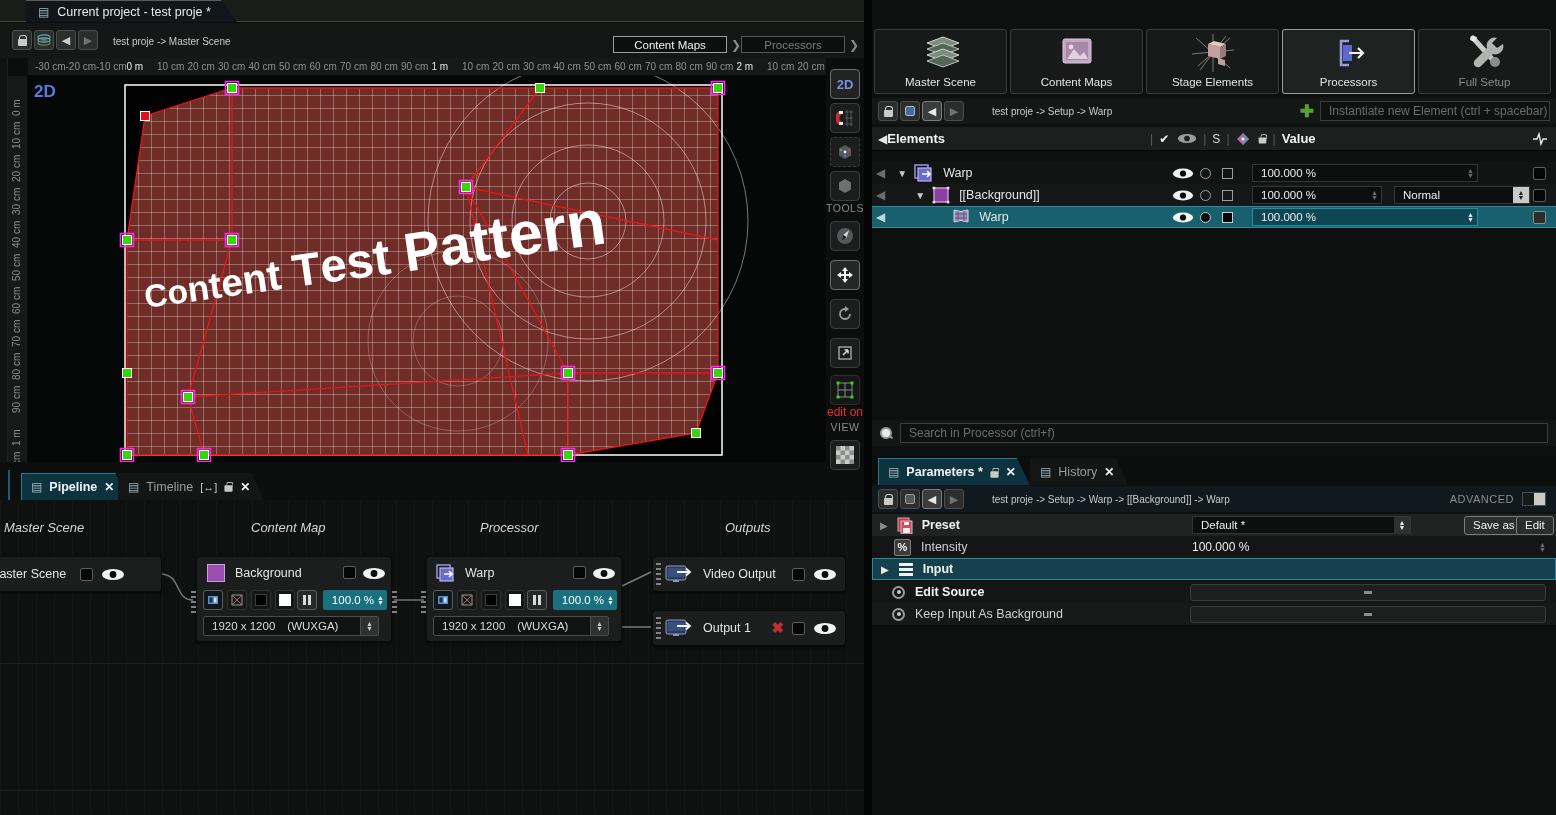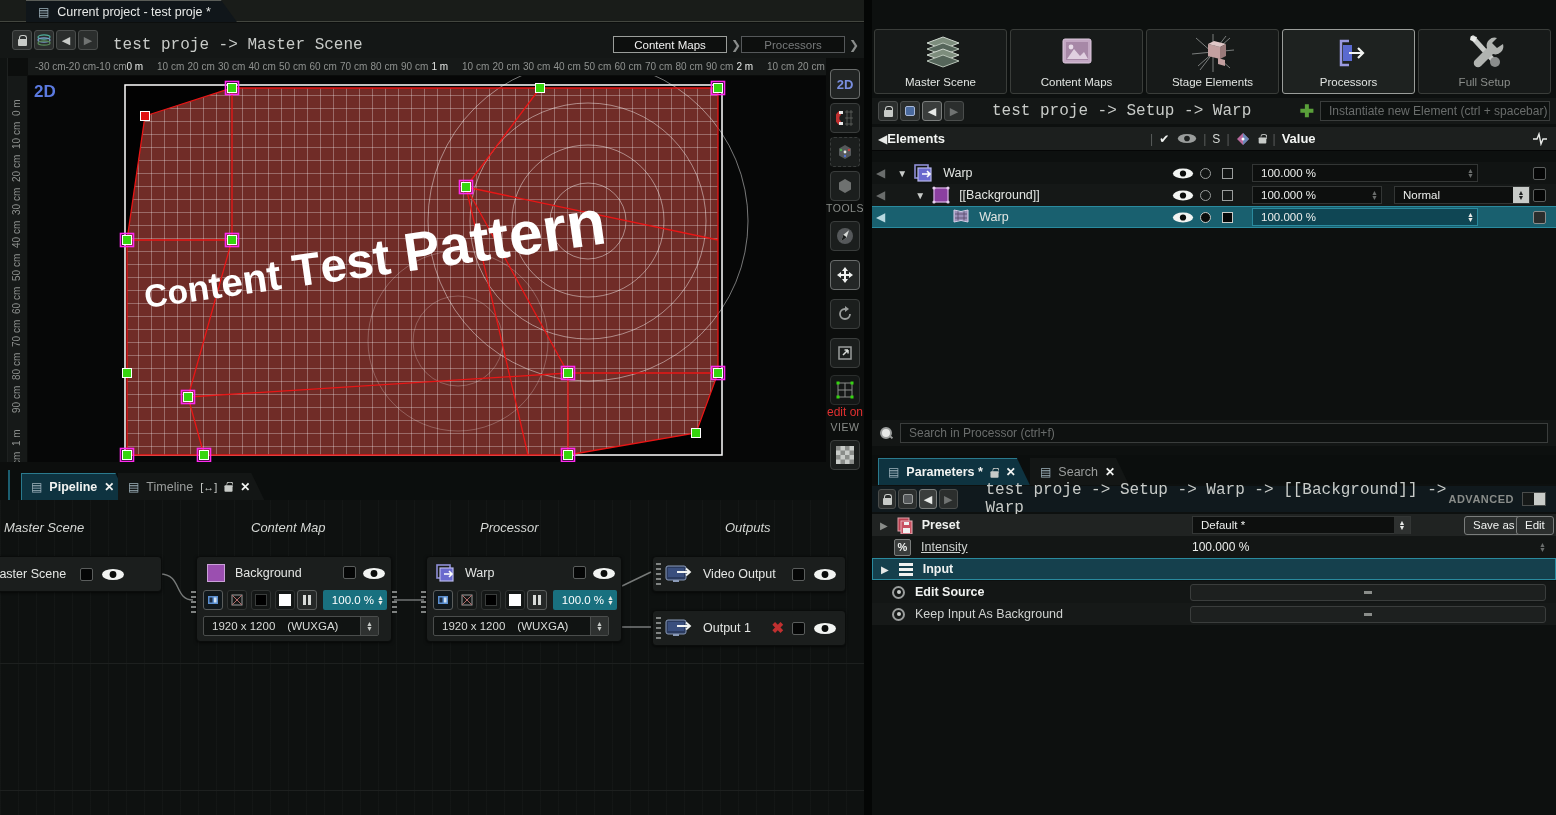--- a/index.html
+++ b/index.html
@@ -12,21 +12,21 @@
   .win-bar { left:0; top:0; width:1556px; height:22px; background:#191c19; border-bottom:1px solid #43463f; }
   .win-tab { left:26px; top:0; height:22px; padding:0 26px 0 12px; background:#10161a; display:flex; align-items:center; gap:8px;
              clip-path:polygon(0 0, calc(100% - 16px) 0, 100% 100%, 0 100%); border-top:1px solid #5a5d58; }
   .win-tab .t { color:#e8eae8; font-size:12.5px; }
   .lst { color:#9fb3bd; font-size:12px; }
 
   
   .tb { left:0; top:23px; width:864px; height:35px; background:#141716; }
   .btn20 { width:20px; height:20px; background:#2b2e2d; border:1px solid #52555220; border:1px solid #4a4d4c; border-radius:3px;
            display:flex; align-items:center; justify-content:center; font-size:11px; color:#cfd2d0; }
-  .crumb { color:#c8cbc8; font-size:16px;font-family:Liberation Mono, monospace; }
+  .crumb { color:#c8cbc8; font-size:10px; }
   .dd-btn { height:17px; padding:0 10px; display:flex; align-items:center; font-size:11.5px; border:1px solid #9a9d9a; background:#0d0f0e; color:#f2f2f2; }
   .dd-btn.dim { border-color:#55585a; color:#787b7c; }
   .arrowglyph { color:#8a8d8c; font-size:12px; margin-left:2px; }
 
   
   .ruler-h { left:28px; top:58px; width:798px; height:18px; background:#161918; border-bottom:1px solid #0a0c0b; overflow:hidden; }
   .ruler-h span { position:absolute; top:3px; font-size:10px; color:#8e918f; white-space:nowrap; }
   .ruler-h span.meter { color:#e4e6e4; }
   .ruler-v { left:8px; top:76px; width:20px; height:386px; background:#161918; border-right:1px solid #0a0c0b; overflow:hidden; }
   .ruler-v span { position:absolute; left:3px; font-size:10px; color:#8e918f; white-space:nowrap; transform:rotate(-90deg); transform-origin:left top; }
@@ -696,39 +696,39 @@
 
     <div style="position:absolute;left:0;top:455px;width:684px;height:29px;background:#0b0e0d;"></div>
     <div class="tab-generic tab-active" style="left:6px;top:458px;">
       <span class="lst">▤</span>
       <span class="lbl">Parameters *</span>
       <span class="lockico" style="transform:scale(.9);"></span>
       <span class="xclose">✕</span>
     </div>
     <div class="tab-generic tab-idle" style="left:158px;top:458px;">
       <span class="lst">▤</span>
-      <span class="lbl">Search</span>
+      <span class="lbl">History</span>
       <span class="xclose">✕</span>
     </div>
 
     <div class="rp-crumbrow" style="top:486px;background:#10191d;">
       <div class="btn20" style="margin-left:6px;">
           <span class="lockico"></span>
         </div>
       <div class="btn20" style="margin-left:2px;">
           <div style="width:10px;height:10px;background:#55585a;border:1px solid #9a9d9c;border-radius:2px;"></div>
         </div>
       <div class="btn20" style="margin-left:2px;background:#3a3d3c;border-color:#7a7d7c;">
           <span style="color:#e8eae8">◀</span>
         </div>
       <div class="btn20" style="margin-left:2px;">
           <span style="color:#707372">▶</span>
         </div>
       <span class="crumb" style="margin-left:28px;">test proje -&gt; Setup -&gt; Warp -&gt; [[Background]] -&gt; Warp</span>
-      <span style="margin-left:auto;color:#8a8d8a;font-size:11px;font-weight:bold;letter-spacing:.5px;">ADVANCED</span>
+      <span style="margin-left:auto;color:#8a8d8a;font-size:11px;font-weight:normal;letter-spacing:.5px;">ADVANCED</span>
       <div class="toggle" style="margin:0 10px 0 8px;">
           <div class="off"></div>
           <div class="on"></div>
         </div>
     </div>
 
     <div class="prm-row" style="top:514px;height:22px;background:#202322;">
       <span style="margin-left:8px;color:#8a8d8a;font-size:10px;">▶</span>
       <svg width="18" height="18" viewBox="0 0 18 18" style="margin-left:8px;">
         <rect x="2" y="2" width="11" height="13" fill="#b84050" stroke="#e0a0a8"></rect>
@@ -744,21 +744,21 @@
       <div class="pushbtn" style="position:absolute;left:592px;">
           <span>Save as</span>
         </div>
       <div class="pushbtn" style="position:absolute;left:644px;">
           <span>Edit</span>
         </div>
     </div>
 
     <div class="prm-row" style="top:536px;height:22px;background:#131615;">
       <span class="pct" style="margin-left:22px;">%</span>
-      <span class="prm-label" style="margin-left:10px;text-decoration:underline;">Intensity</span>
+      <span class="prm-label" style="margin-left:10px;">Intensity</span>
       <span style="position:absolute;left:320px;color:#eceeec;font-size:12px;">100.000 %</span>
       <span class="spin dim" style="position:absolute;right:10px;">▲<br>▼</span>
     </div>
 
     <div class="prm-row" style="top:558px;height:22px;background:#15404d;border:1px solid #2a8a9e;">
       <span style="margin-left:8px;color:#e8eae8;font-size:10px;">▶</span>
       <span class="hamb" style="margin-left:10px;">
           <div></div>
           <div></div>
           <div></div>

